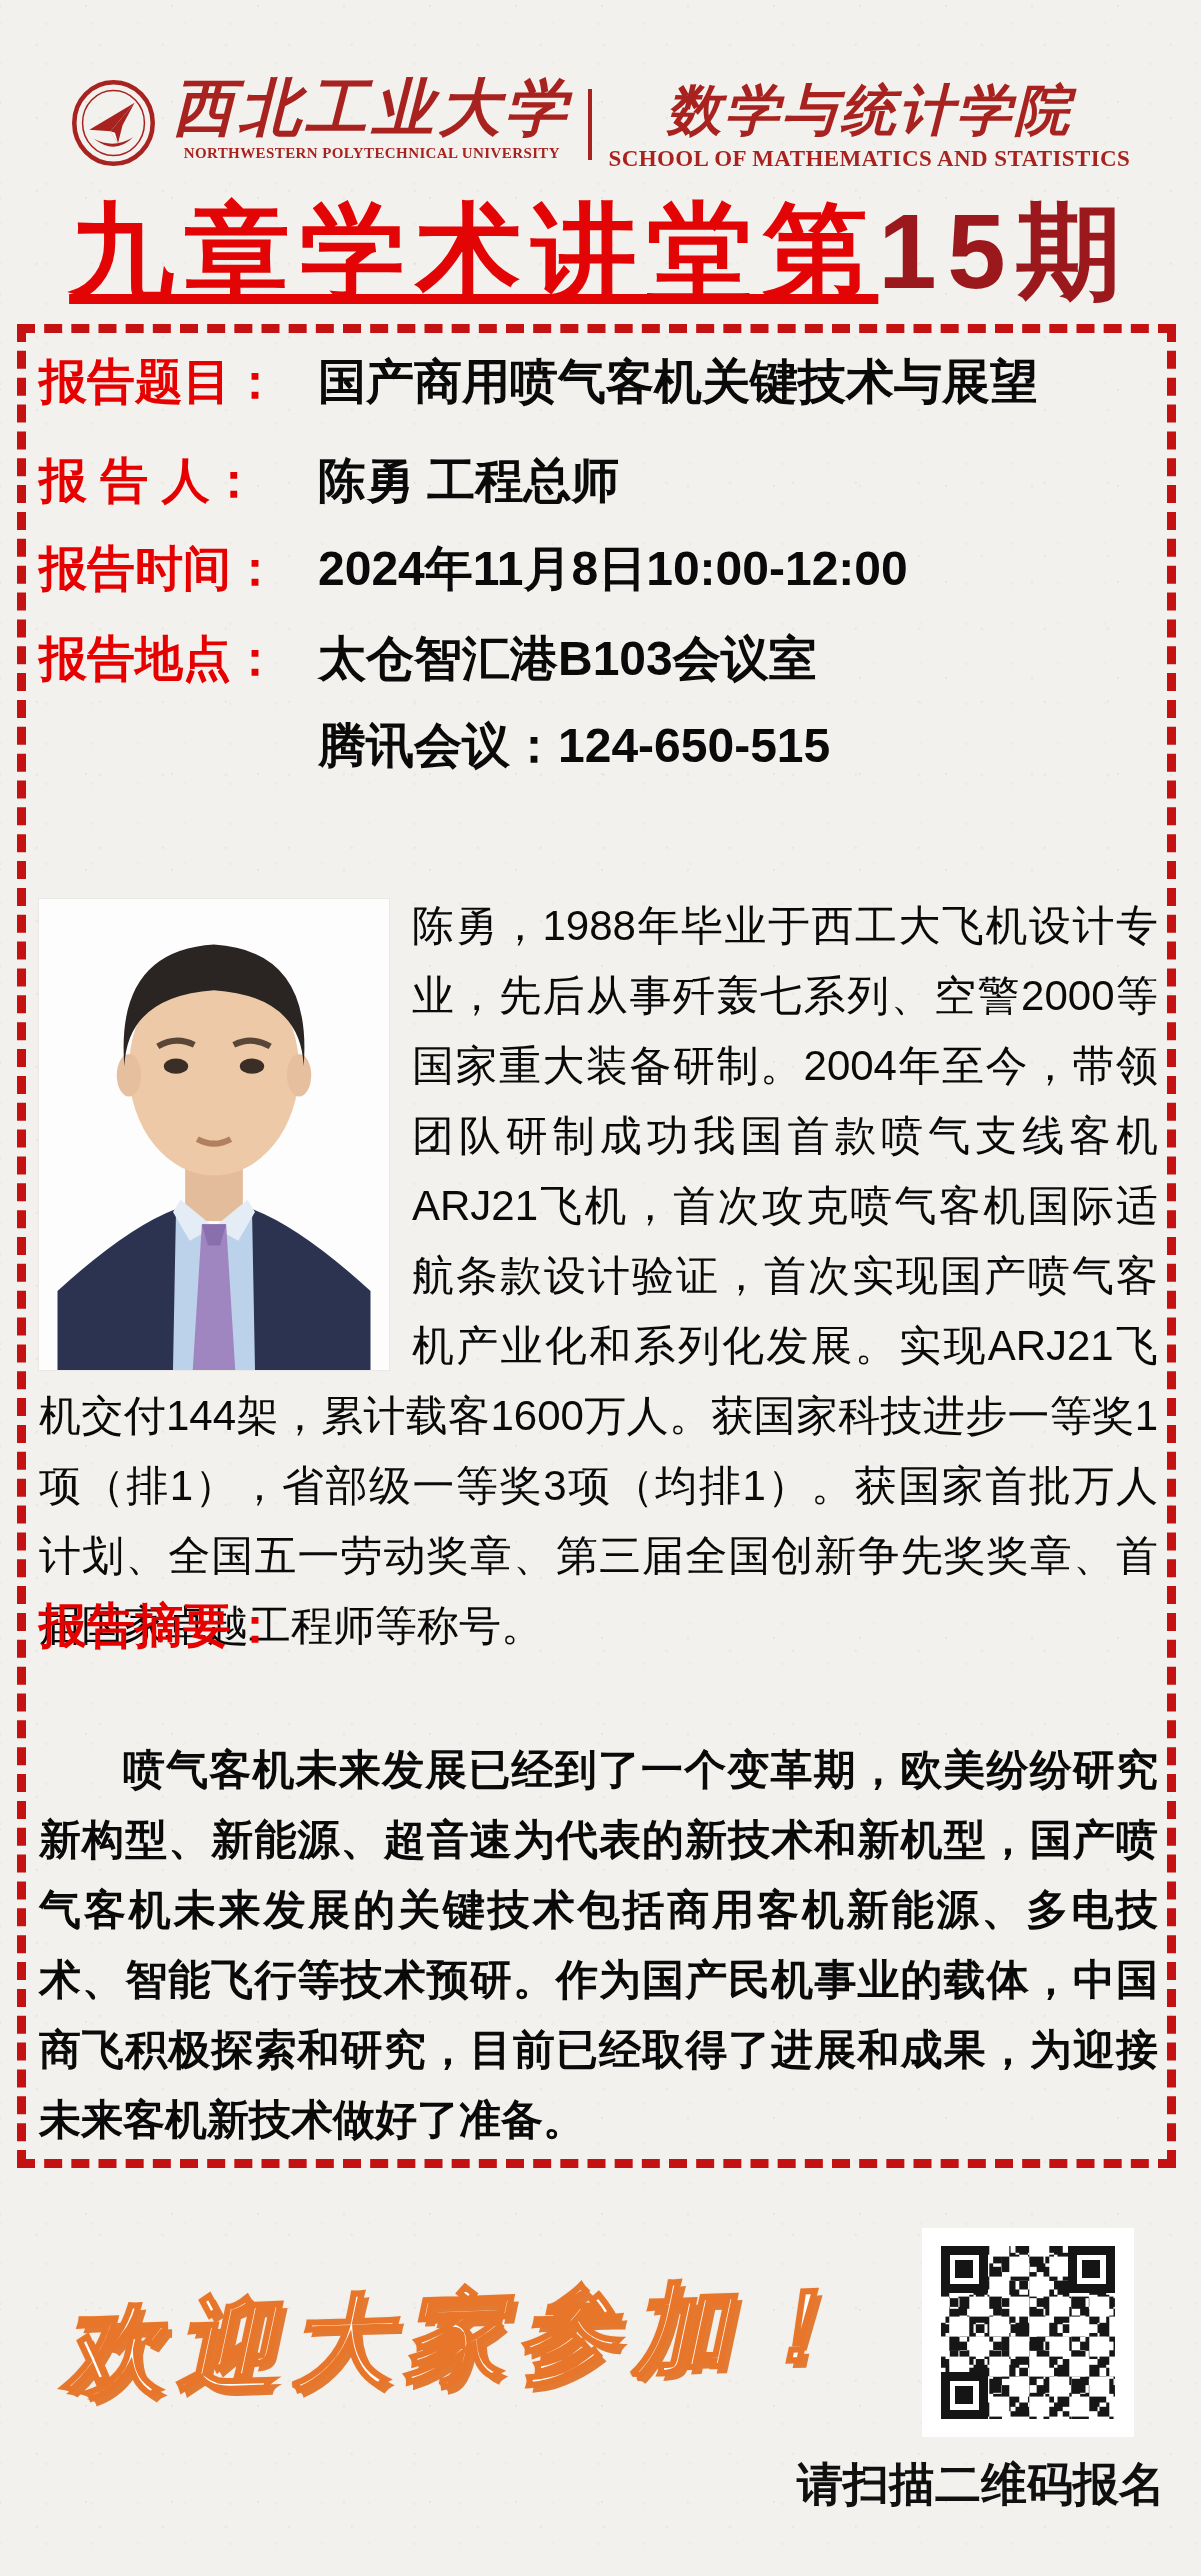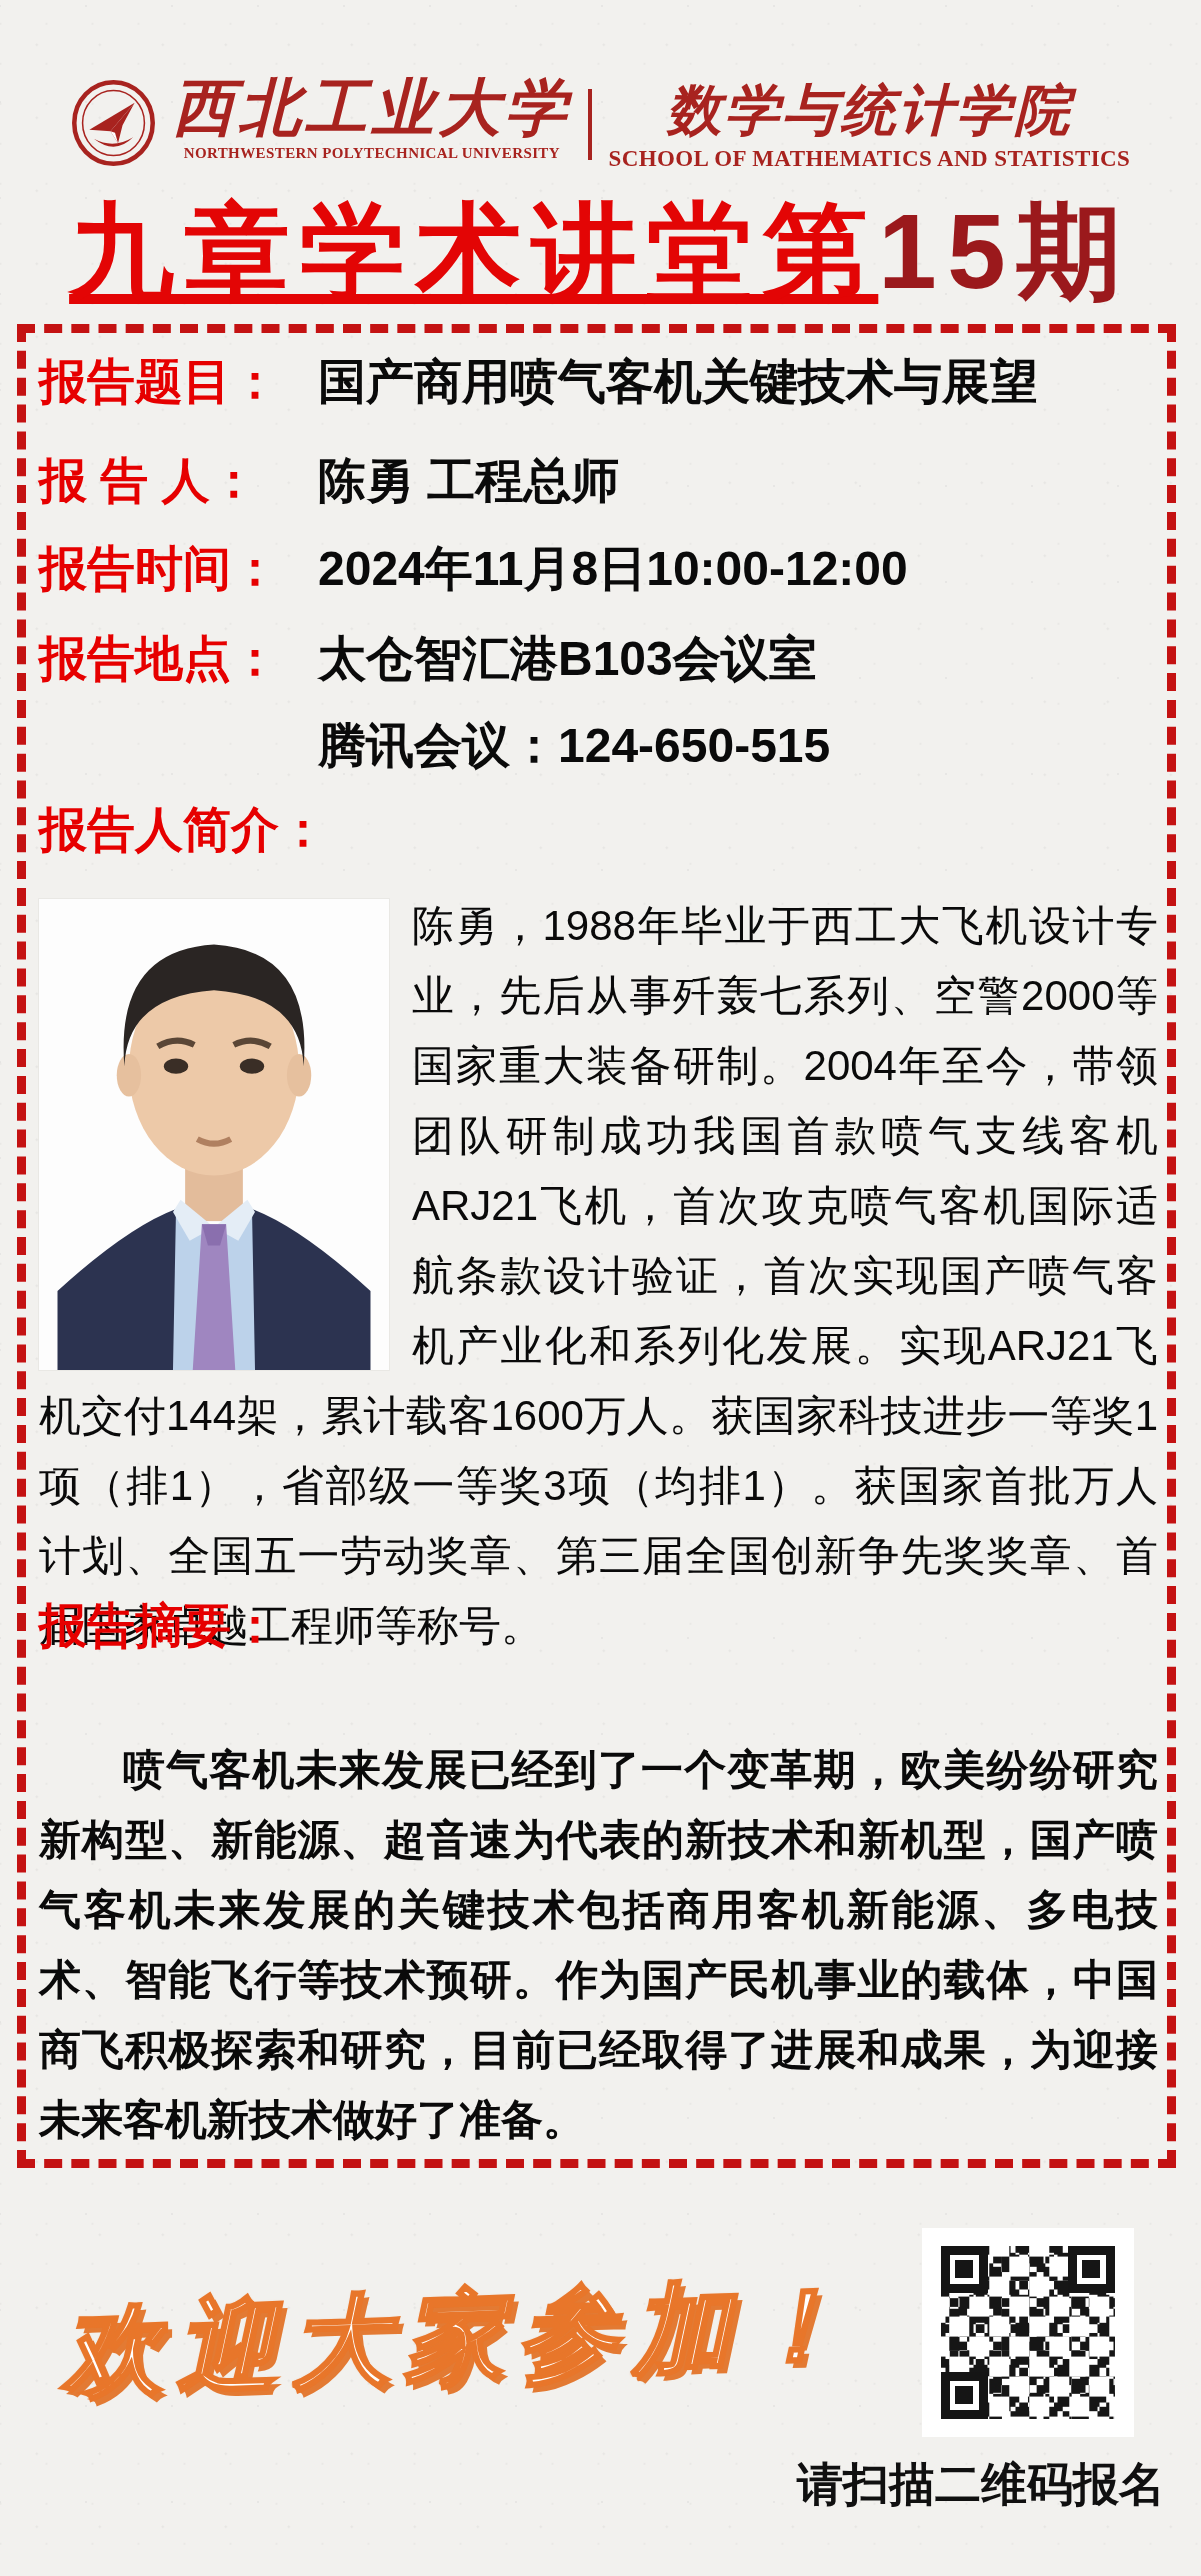--- a/index.html
+++ b/index.html
@@ -116,21 +116,20 @@
   <div class="row row3">
     <span class="lbl">报告时间：</span><span class="val">2024年11月8日10:00-12:00</span>
   </div>
   <div class="row row4">
     <span class="lbl">报告地点：</span><span class="val">太仓智汇港B103会议室</span>
   </div>
   <div class="row row5">
     <span class="lbl"></span><span class="val">腾讯会议：124-650-515</span>
   </div>
 
-  <div class="sec-heading profile-heading">报告人简介：</div>
 
   <div class="bio">
     <div class="photo">
       <svg viewBox="0 0 230 310">
         <rect x="0" y="0" width="230" height="310" fill="#fdfdfd"></rect>
         <rect x="96" y="160" width="38" height="52" fill="#e3bc9b"></rect>
         <path d="M12,310 L12,258 Q58,216 90,204 L115,216 L140,204 Q172,216 218,258 L218,310 Z" fill="#2c3350"></path>
         <polygon points="90,204 115,216 140,204 142,310 88,310" fill="#bcd2ea"></polygon>
         <polygon points="93,198 115,216 99,225 88,206" fill="#e4edf6"></polygon>
         <polygon points="137,198 115,216 131,225 142,206" fill="#e4edf6"></polygon>

